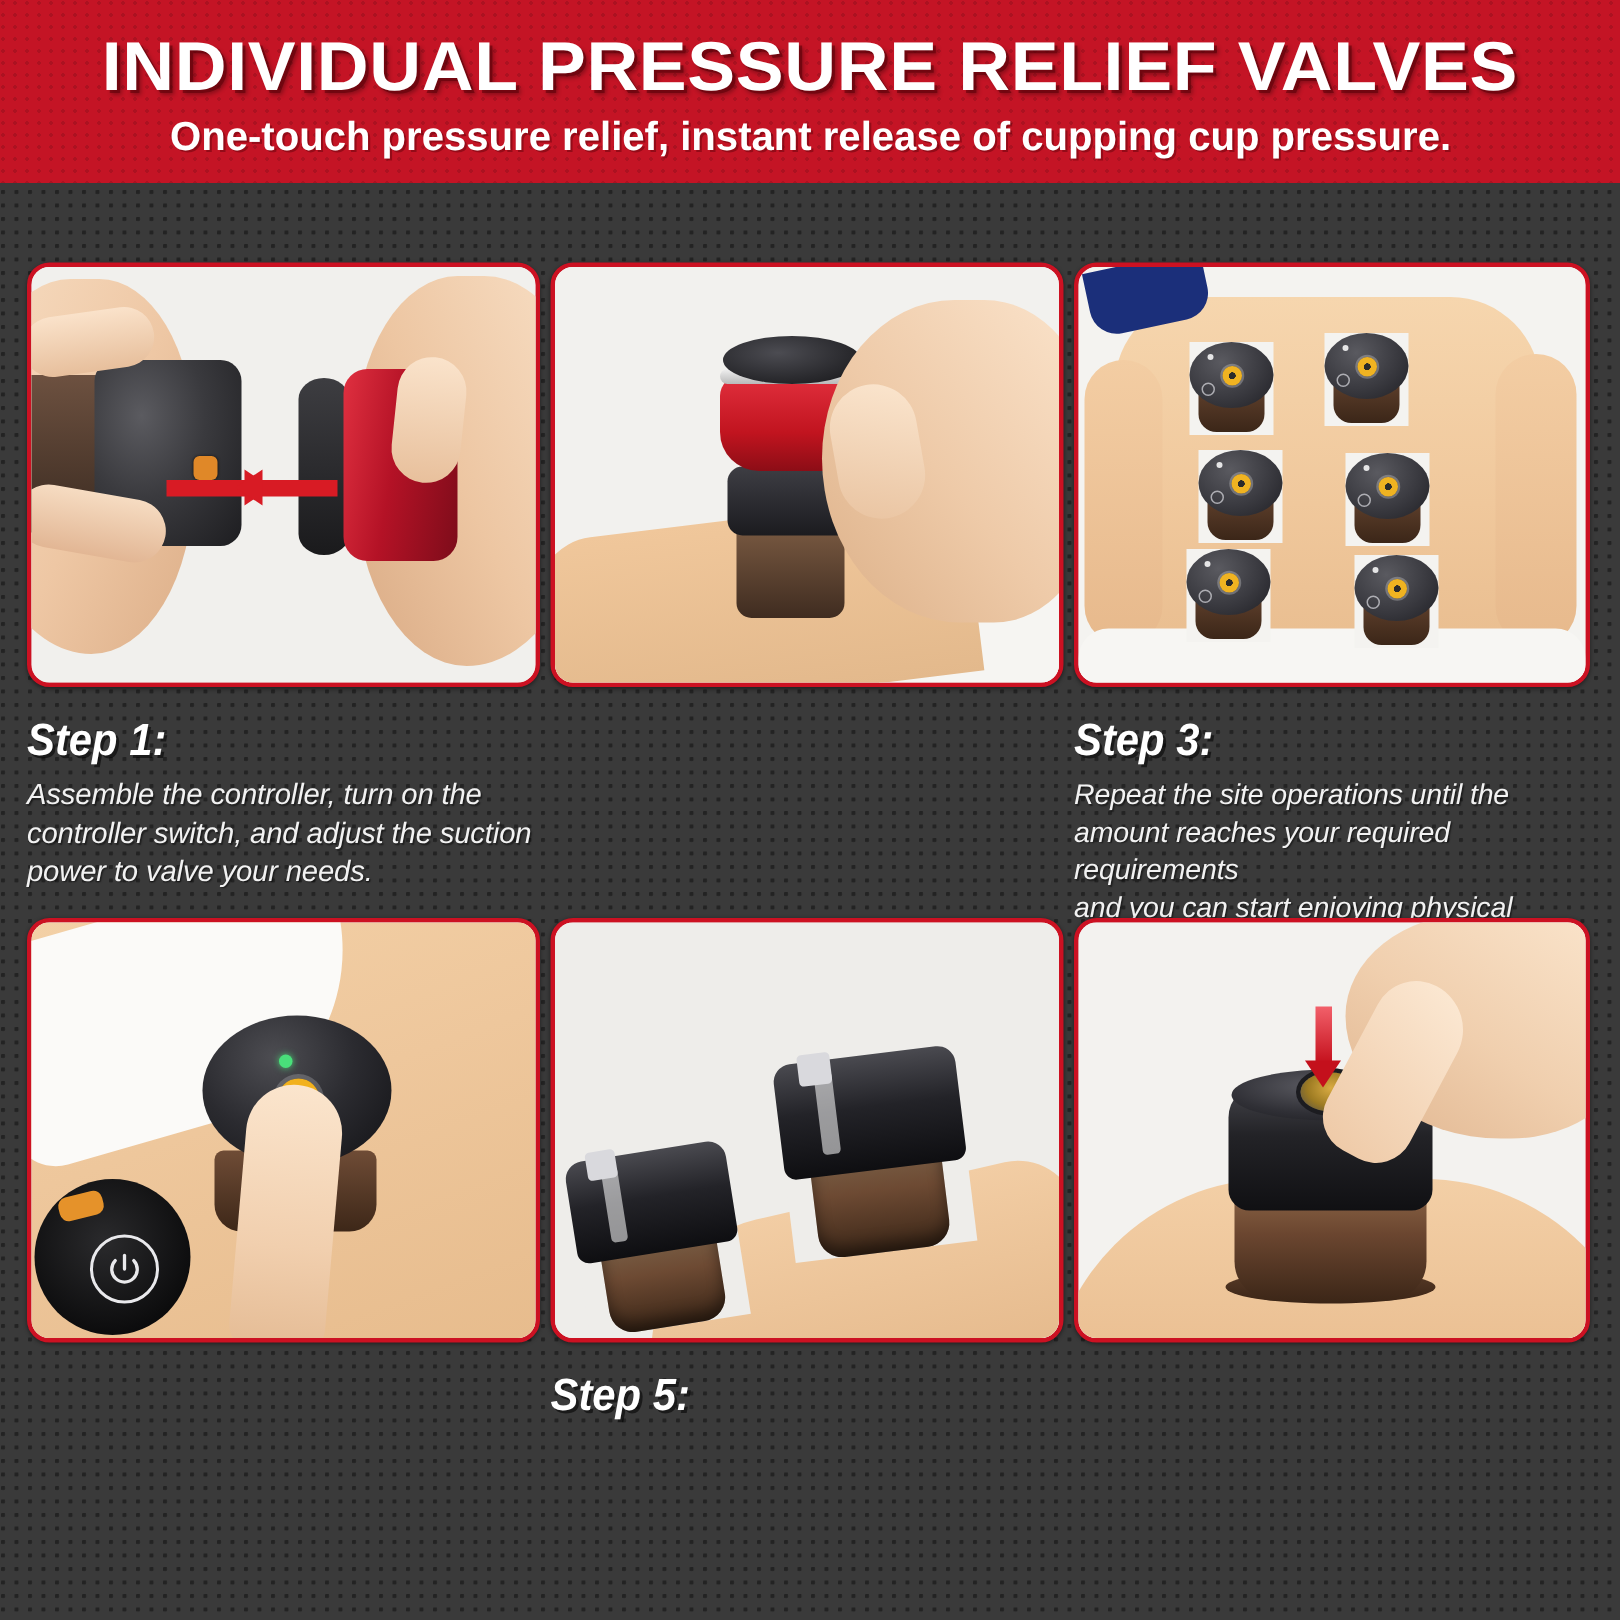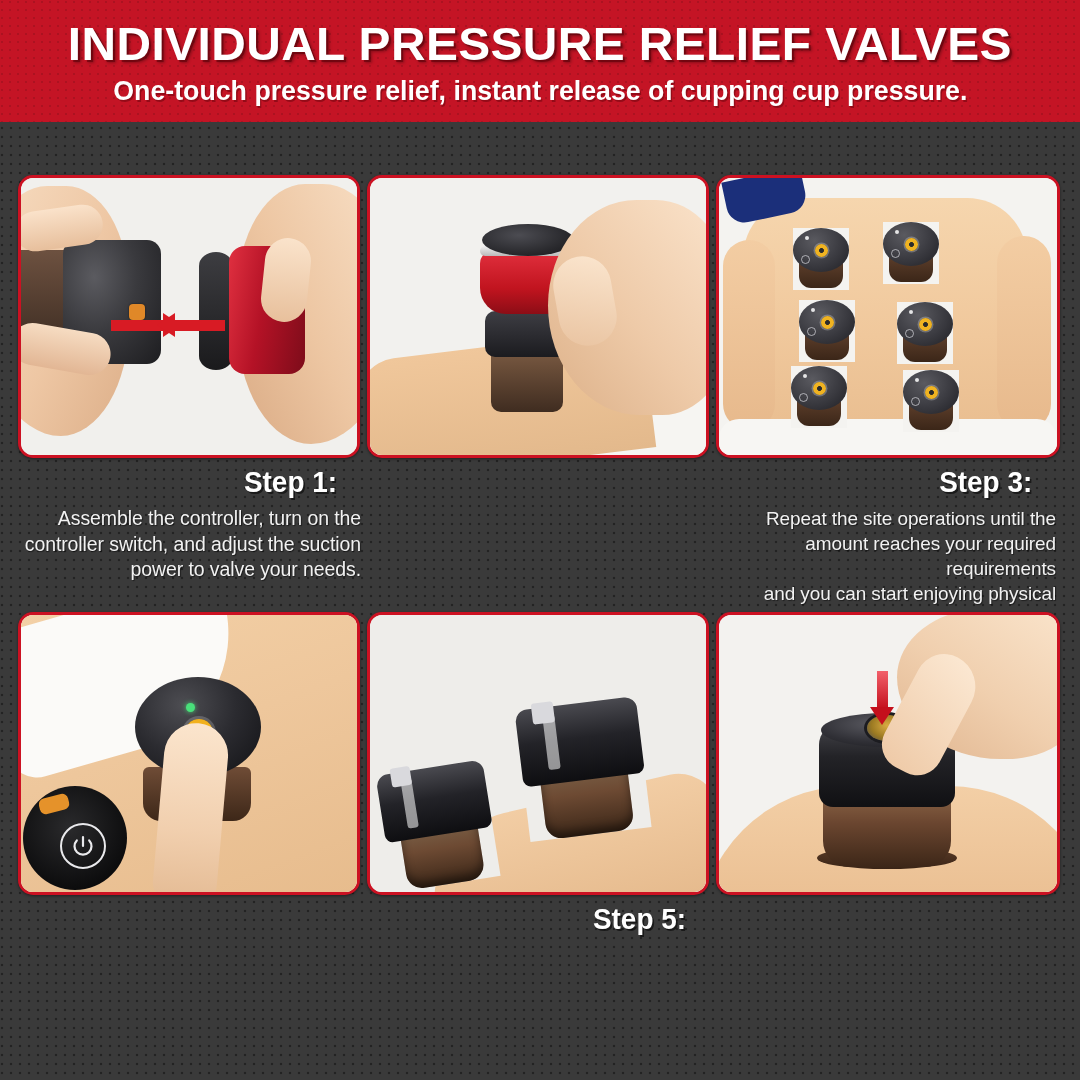--- a/index.html
+++ b/index.html
@@ -13,21 +13,20 @@
   }
 
   
   #page {
     position:absolute; inset:0;
     width:1080px; height:1080px;
     background-color:#3a3a3a;
     background-image:
       radial-gradient(circle at 2px 2px, rgba(0,0,0,0.40) 1.4px, transparent 1.6px);
     background-size:9px 9px;
-    text-align:right;
   }
 
   
   .banner {
     position:absolute; left:0; top:0;
     width:1080px; height:122px;
     background-color:#c41425;
     background-image:
       radial-gradient(circle at 2px 2px, rgba(0,0,0,0.12) 1.2px, transparent 1.4px);
     background-size:8px 8px;
@@ -74,21 +73,21 @@
     position:relative;
     width:342px; height:283px;
     border:3px solid #cc1122;
     border-radius:15px;
     overflow:hidden;
     background:#ededea;
     box-shadow:0 1px 3px rgba(0,0,0,0.45);
   }
   .cell-3 .photo, .cell-6 .photo { width:344px; }
 
-  .caption { padding-top:9px; }
+  .caption { padding-top:21px;font-style:italic; }
   .step-label {
     color:#ffffff;
     font-family:"Liberation Sans", sans-serif;
     font-weight:bold;
     font-size:30px;
     line-height:1.0;
     transform:scaleX(0.93);
     transform-origin:left center;
     text-shadow:2px 2px 0 rgba(0,0,0,0.55);
     margin-bottom:9px;

